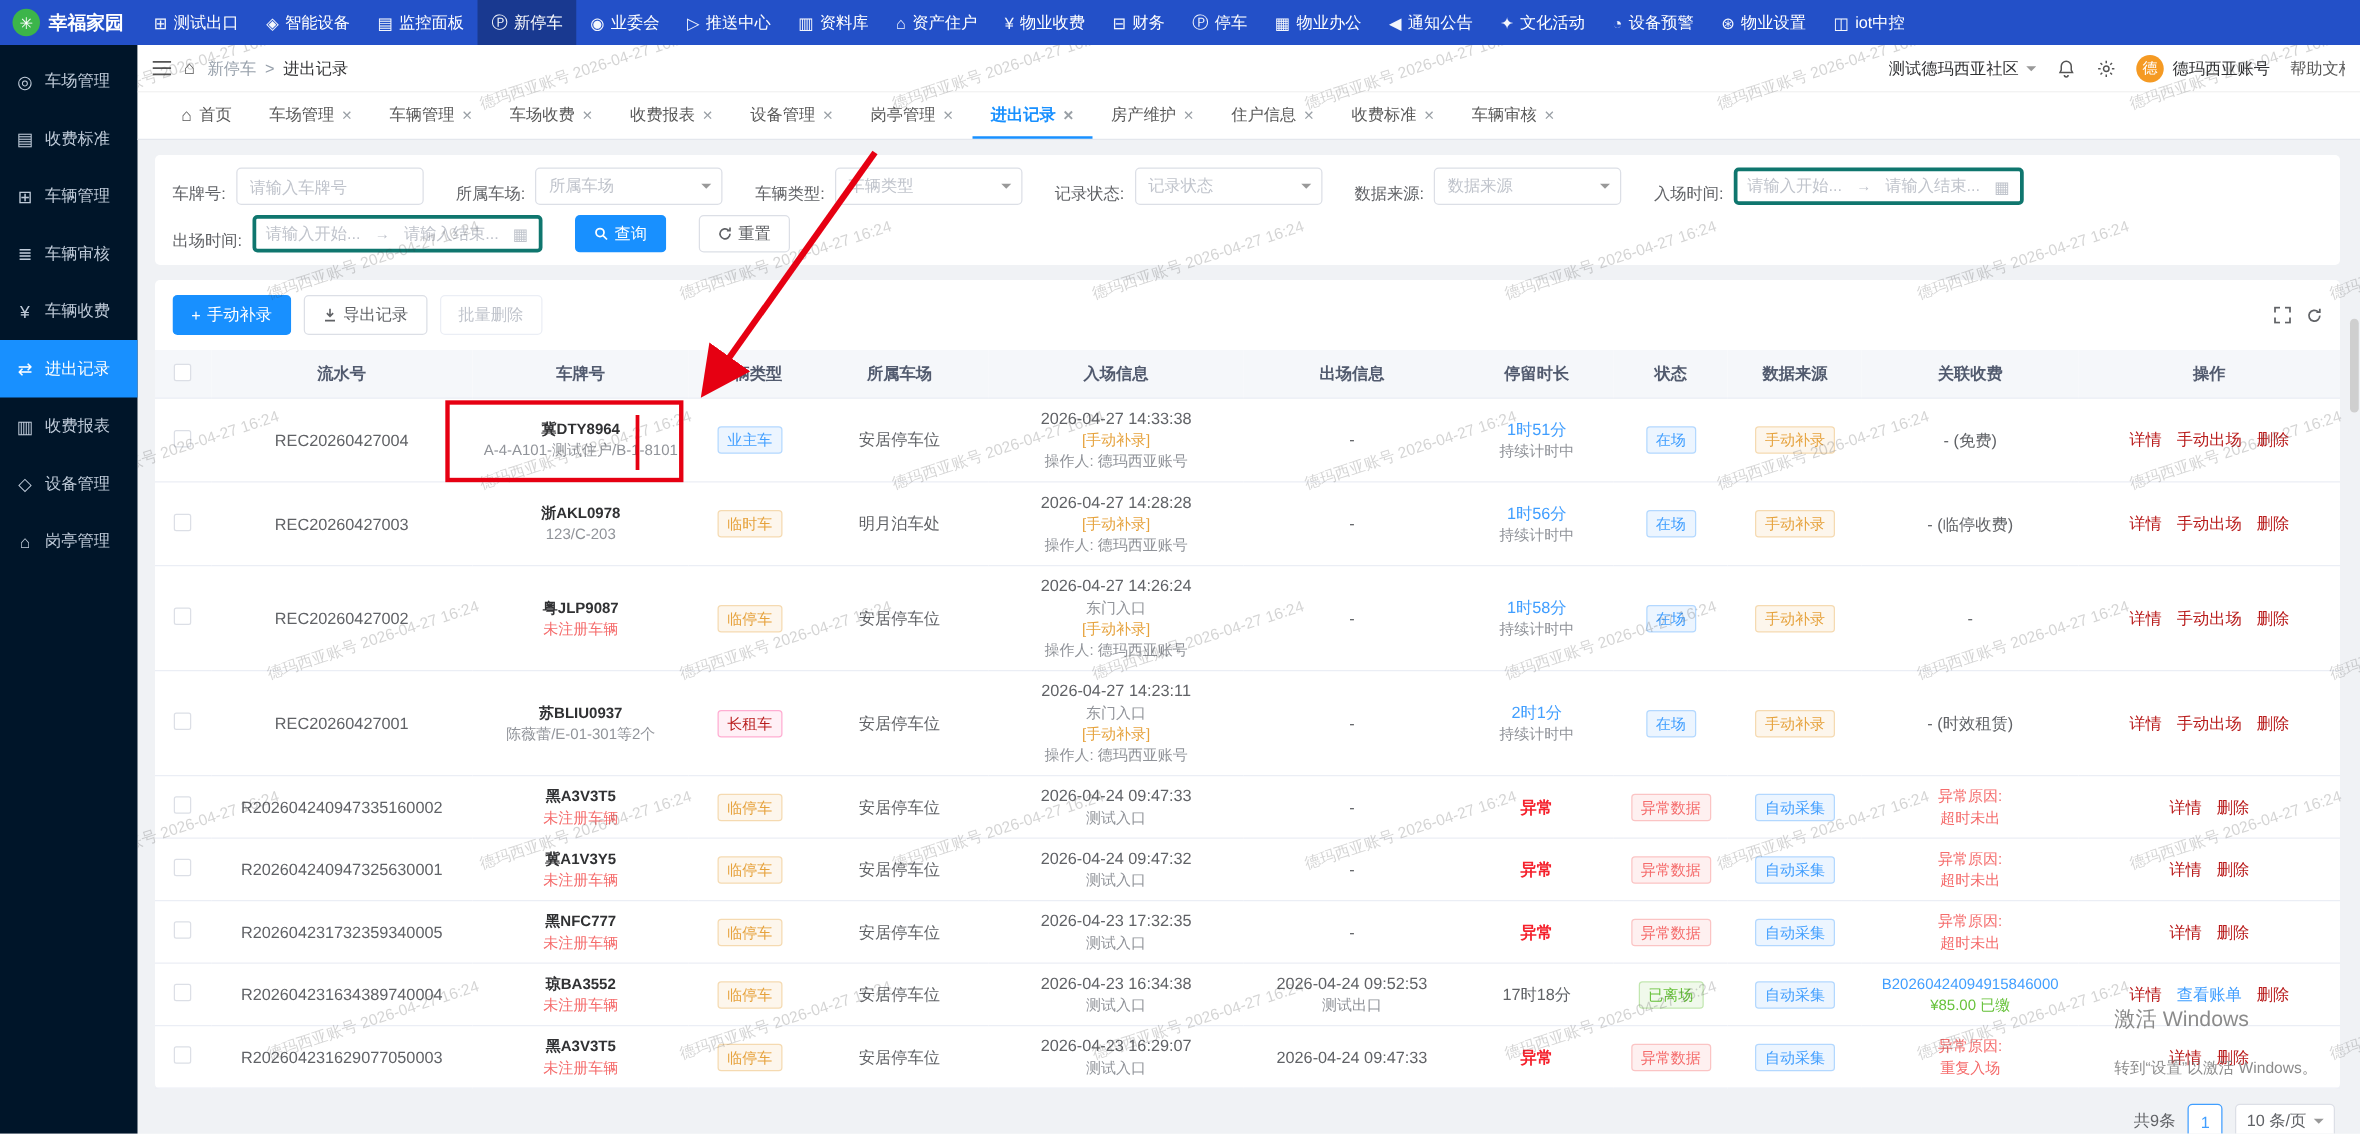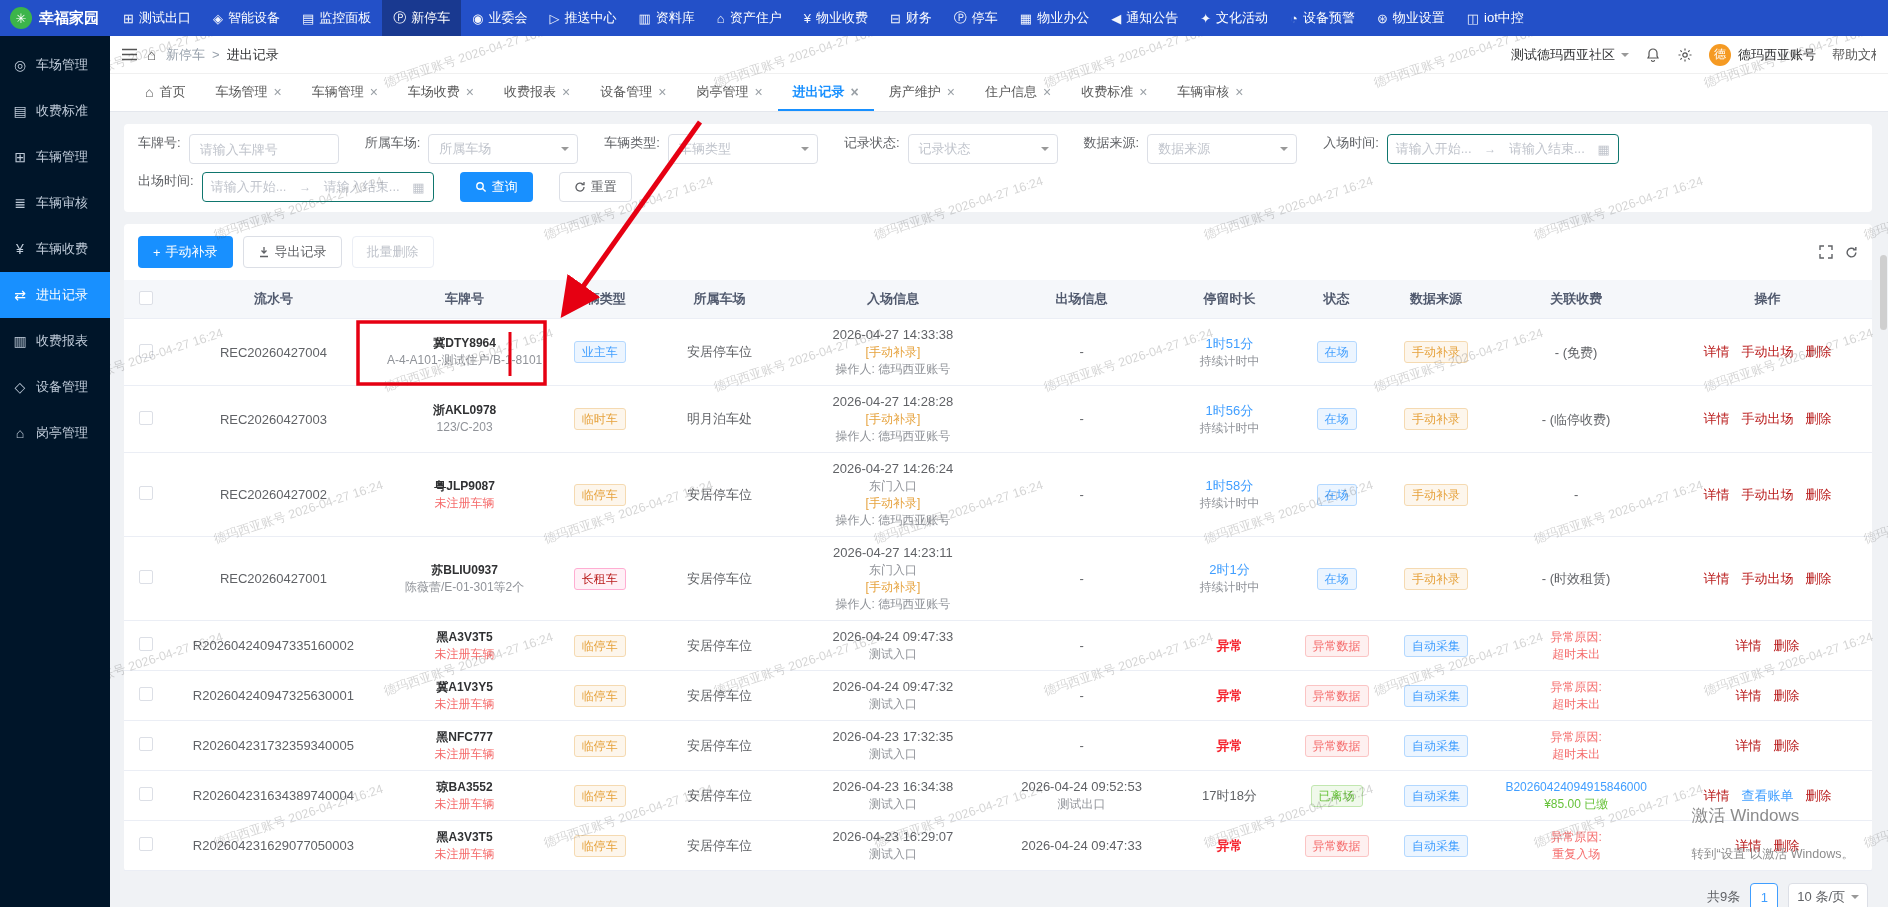--- a/index.html
+++ b/index.html
@@ -42,27 +42,27 @@
   .tab { display:inline-flex; align-items:center; gap:6px; padding:0 15px; font-size:13px; color:#595959; border-bottom:2px solid transparent; cursor:pointer; white-space:nowrap; }
   .tab.active { color:#1890ff; border-bottom-color:#1890ff; font-weight:700; }
   .tab-x { color:#9aa0a6; font-size:14px; }
   .tab-home { font-size:14px; color:#595959; }
 
   
   .page { flex:1; padding:12px 16px 0 14px; overflow:hidden; }
   .filter-card { background:#fff; border-radius:4px; padding:10px 14px; }
   .f-row { display:flex; align-items:center; gap:26px; }
   .f-row + .f-row { margin-top:8px; }
-  .f-item { display:flex; align-items:flex-start; }
+  .f-item { display:flex; align-items:flex-end; }
   .f-item label { font-size:13px; color:#606266; margin-right:8px; white-space:nowrap; }
   .f-input { width:150px; height:30px; border:1px solid #dcdfe6; border-radius:4px; padding:0 10px; font-size:13px; color:#606266; outline:none; font-family:inherit; }
   .f-input::placeholder { color:#c0c4cc; }
   .f-select { width:150px; height:30px; border:1px solid #dcdfe6; border-radius:4px; display:flex; align-items:center; justify-content:space-between; padding:0 8px 0 10px; cursor:pointer; background:#fff; }
   .ph { color:#c0c4cc; font-size:13px; white-space:nowrap; }
-  .f-range { width:232px; height:30px; border:1px solid #0f766e; border-radius:4px; display:flex; align-items:center; justify-content:space-between; padding:0 8px; background:#fff; cursor:pointer; }
+  .f-range { width:232px; height:30px; border:3px solid #0f766e; border-radius:4px; display:flex; align-items:center; justify-content:space-between; padding:0 8px; background:#fff; cursor:pointer; }
   .rg-arrow { color:#c0c4cc; font-size:12px; }
   .cal { color:#c0c4cc; font-size:13px; }
   .btn { height:30px; border-radius:4px; font-size:13px; display:inline-flex; align-items:center; gap:5px; padding:0 14px; border:1px solid transparent; cursor:pointer; font-family:inherit; }
   .btn-primary { background:#1890ff; color:#fff; }
   .btn-plain { background:#fff; border-color:#dcdfe6; color:#606266; }
   .btn-disabled { background:#fff; border-color:#ebeef5; color:#c0c4cc; cursor:not-allowed; }
   .btn svg { display:block; }
 
   
   .table-card { position:relative; background:#fff; border-radius:4px; margin-top:12px; }

